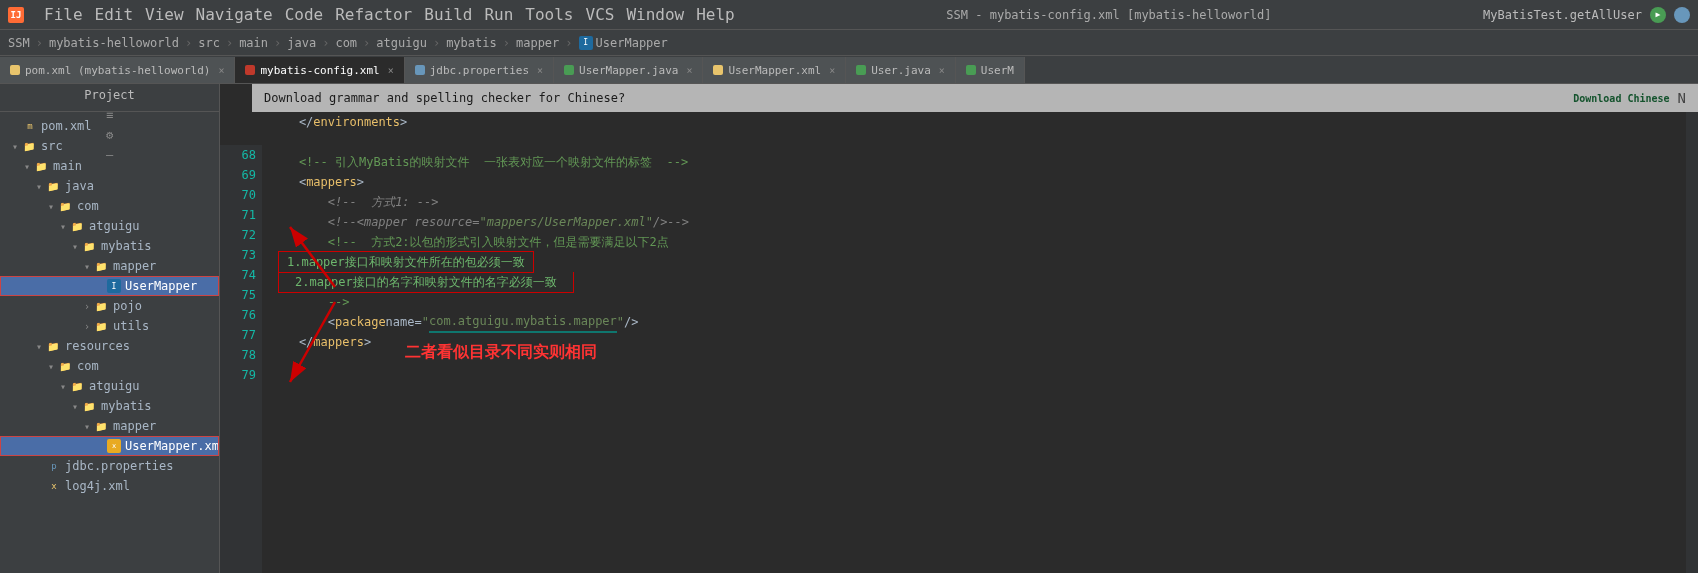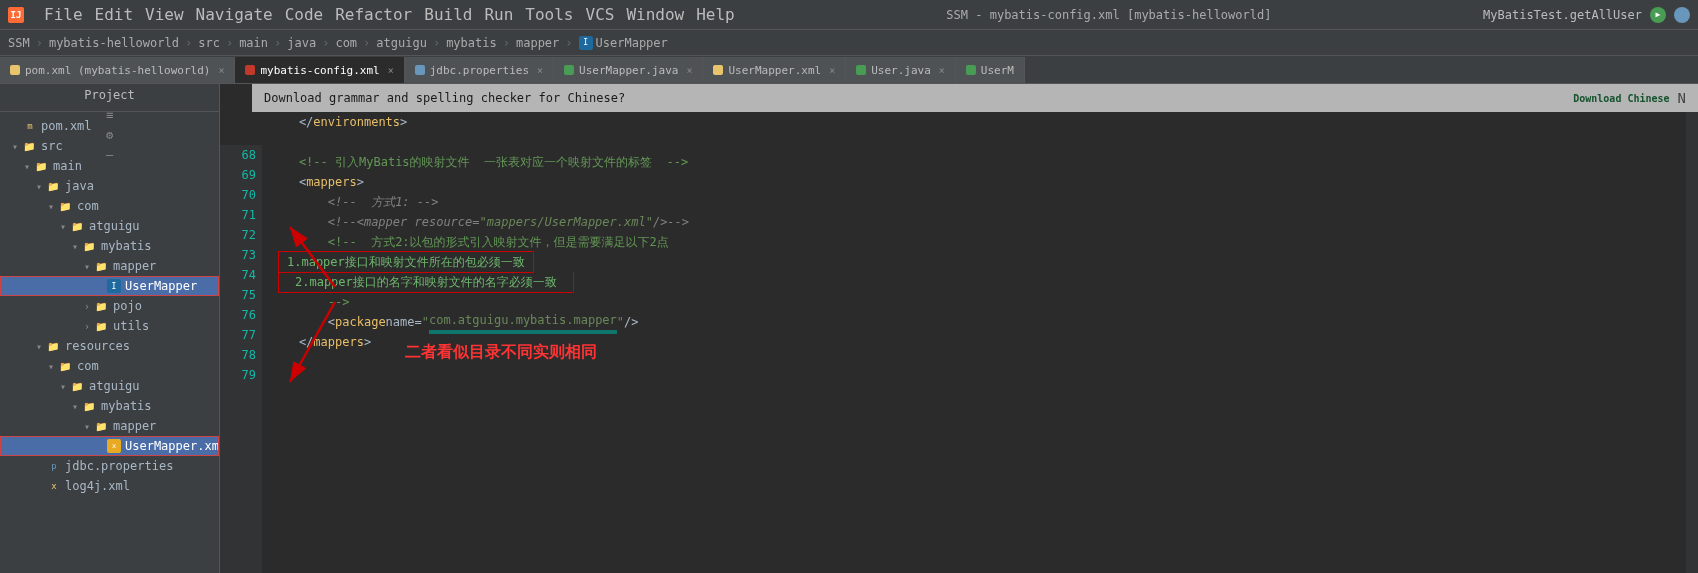--- a/index.html
+++ b/index.html
@@ -574,21 +574,21 @@
 
         <div class="code-line">
           <span class="xml-comment-green">&nbsp;&nbsp;&nbsp;&nbsp;&nbsp;&nbsp;&nbsp;&nbsp;--&gt;</span>
         </div>
 
         <div class="code-line">
           <span class="xml-bracket">&nbsp;&nbsp;&nbsp;&nbsp;&nbsp;&nbsp;&nbsp;&nbsp;&lt;</span>
             <span class="xml-tag">package</span>
             <span class="xml-text"> name=</span>
             <span style="color:#6a8759;">"</span>
-            <span style="color:#6a8759; border-bottom: 4px solid #0f766e;">com.atguigu.mybatis.mapper</span>
+            <span style="color:#6a8759; border-bottom: 2px solid #0f766e;">com.atguigu.mybatis.mapper</span>
             <span style="color:#6a8759;">"</span>
             <span class="xml-bracket">/&gt;</span>
         </div>
 
         <div class="code-line">
           <span class="xml-bracket">&nbsp;&nbsp;&nbsp;&nbsp;&lt;/</span>
             <span class="xml-tag">mappers</span>
             <span class="xml-bracket">&gt;</span>
         </div>
 

